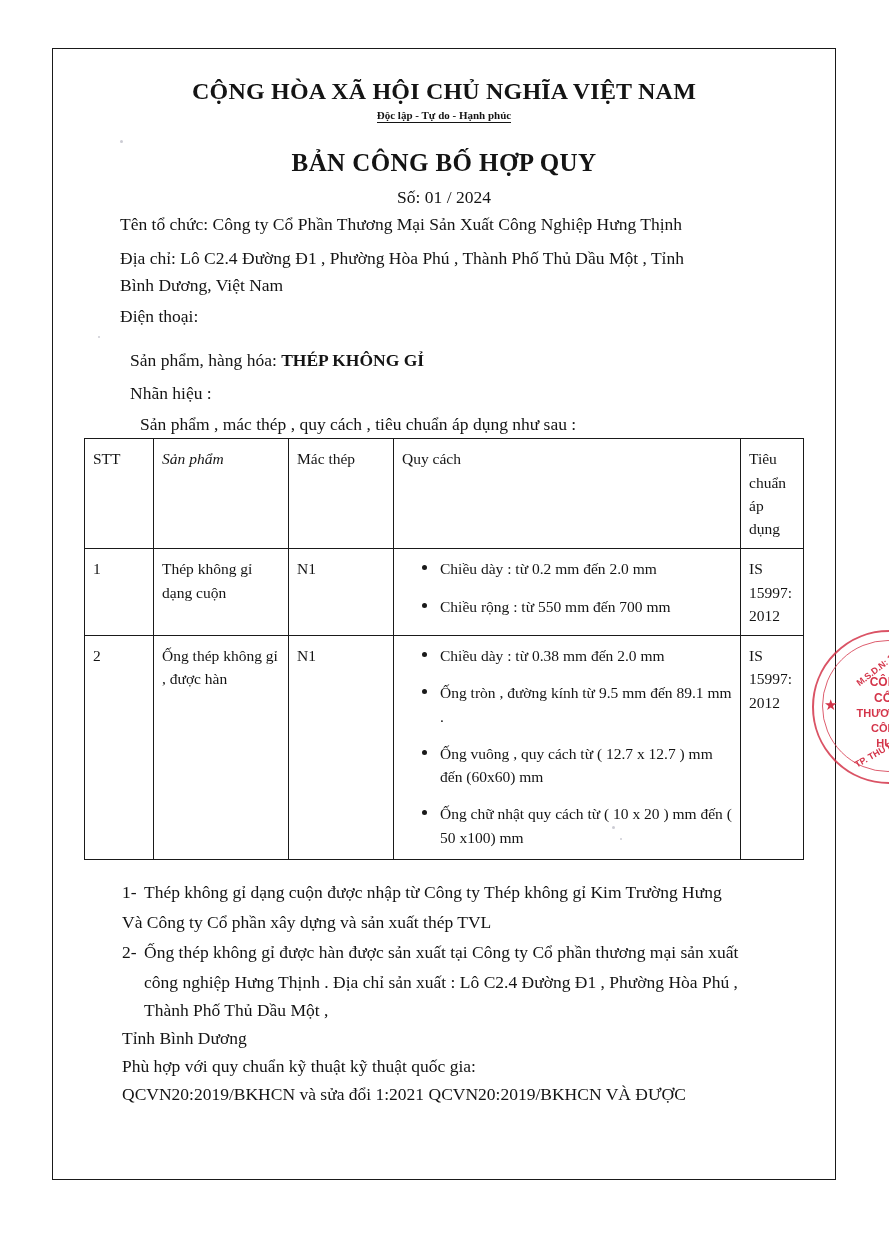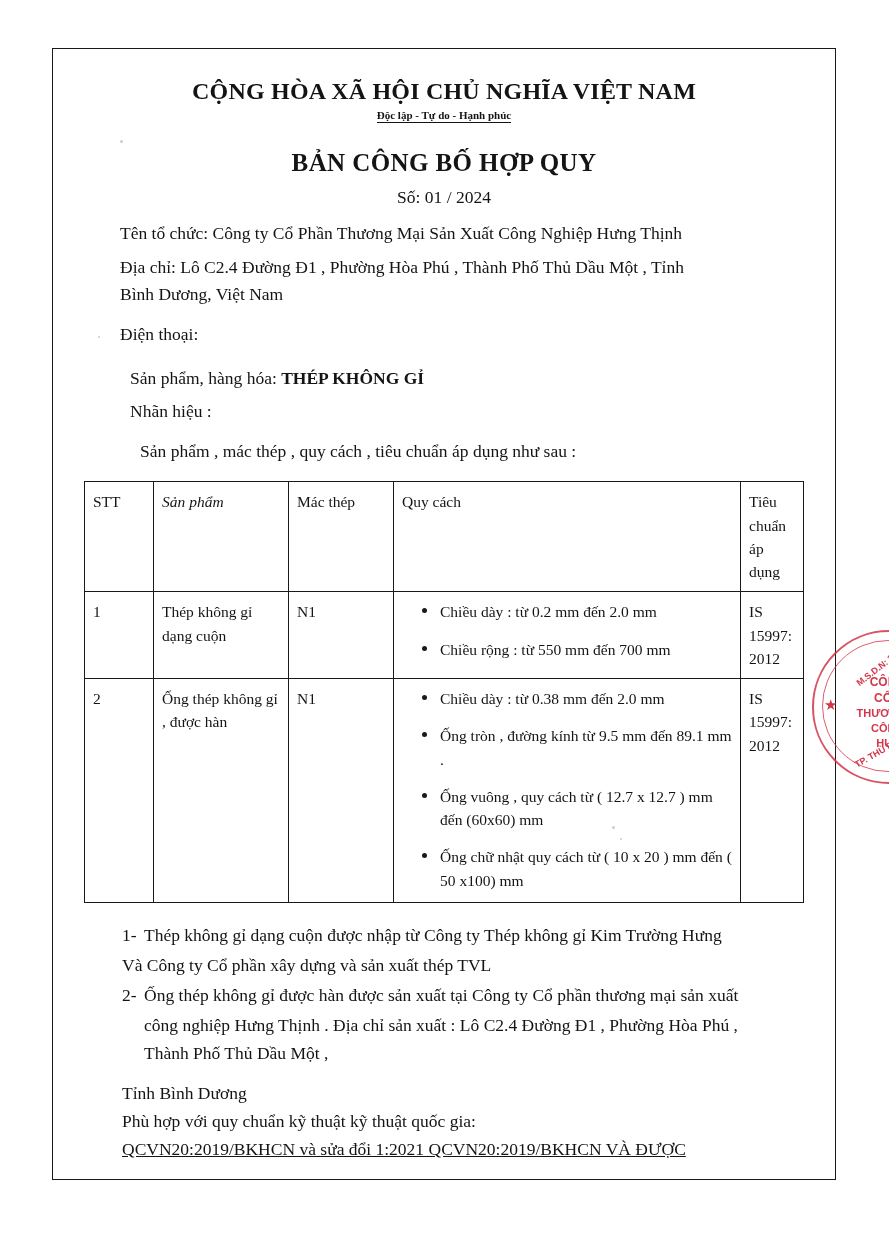--- a/index.html
+++ b/index.html
@@ -54,31 +54,30 @@
     margin-top: 28px;
     letter-spacing: 0.4px;
   }
   .doc-number {
     font-size: 17.5px;
     margin-top: 10px;
   }
   .para {
     font-size: 17.5px;
     line-height: 1.58;
-    margin-top: 12px;
+    margin-top: 3px;
   }
   .para.indent-1 { padding-left: 36px; }
   .para.indent-2 { padding-left: 46px; }
   .para.indent-3 { padding-left: 56px; }
   .bold { font-weight: bold; }
   .prod-line { margin-top: 16px; }
   table.spec {
     width: 100%;
     border-collapse: collapse;
-    margin-top: 16px;
     font-size: 15.5px;
   }
   table.spec th, table.spec td {
     border: 1px solid #1a1a1a;
     vertical-align: top;
     padding: 8px 8px;
     font-weight: normal;
     text-align: left;
     line-height: 1.5;
   }
@@ -115,26 +114,25 @@
   .notes { margin-top: 18px; font-size: 17.5px; line-height: 1.6; }
   .note-item {
     display: flex;
     padding-left: 38px;
     margin-bottom: 2px;
   }
   .note-num { width: 22px; flex: 0 0 22px; }
   .note-text { flex: 1; }
   .note-cont { padding-left: 38px; }
   .note-cont2 { padding-left: 60px; }
-  .tail { margin-top: 12px; font-size: 17.5px; line-height: 1.6; }
+  .tail { font-size: 17.5px; line-height: 1.6; }
   .tail-line { padding-left: 38px; }
   .tail-block {
     padding-left: 38px;
     text-align: justify;
-    text-decoration: underline;
   }
   .tail-block2 { padding-left: 0px; text-align: justify; }
   
   .stamp {
     position: absolute;
     left: 812px;
     top: 630px;
     width: 160px;
     height: 160px;
     pointer-events: none;

